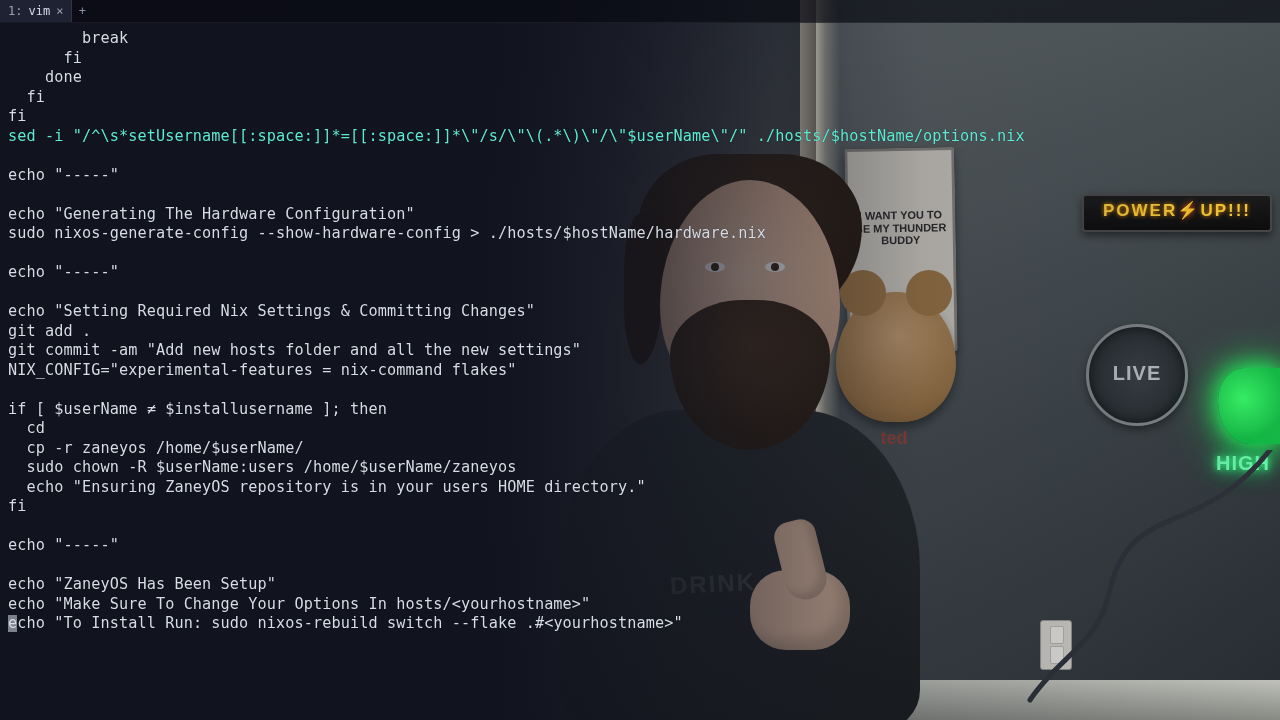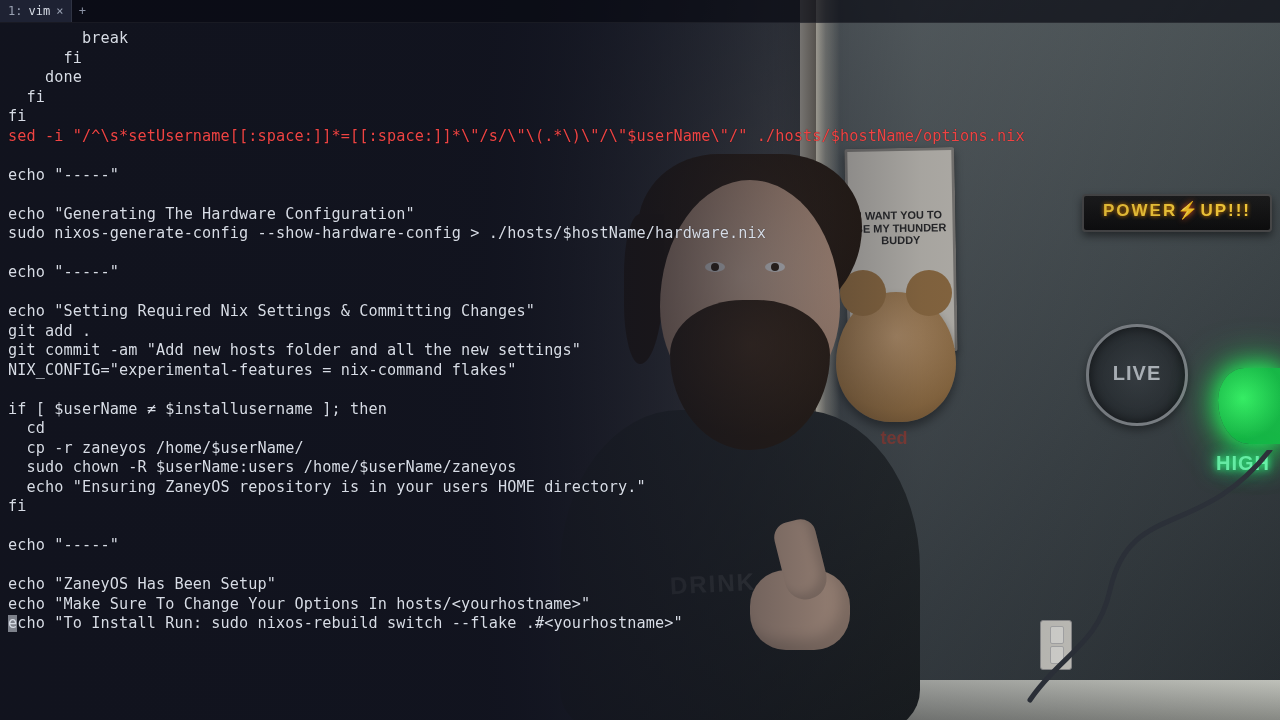--- a/index.html
+++ b/index.html
@@ -140,21 +140,21 @@
                      border-right:1px solid rgba(255,255,255,.08);
                      color:#d7dce6;}
   .tab .idx        { color:#9aa2b3; }
   .tab .close      { color:#9aa2b3; font-size:12px; line-height:1; }
   .newtab          { width:20px; display:flex; align-items:center; justify-content:center;
                      color:#8b92a4; }
 
   .code            { padding:6px 8px 0; white-space:pre;
                      line-height:19.5px; letter-spacing:0.1px;
                      color:#d7dce6; text-shadow:0 0 1px rgba(0,0,0,.6);}
-  .dim             { color:#ef4444;margin-top:48px; }
+  .dim             { color:#5eead4;margin-top:48px; }
   .cursor          { position:relative; }
   .cursor::before  { content:""; position:absolute; left:0; top:1px;
                      width:9px; height:17px;
                      background:rgba(215,220,230,.55); }
 </style>
 </head>
 <body>
 
 <div class="bg-scene">
   <div class="bg-gradient"></div>

